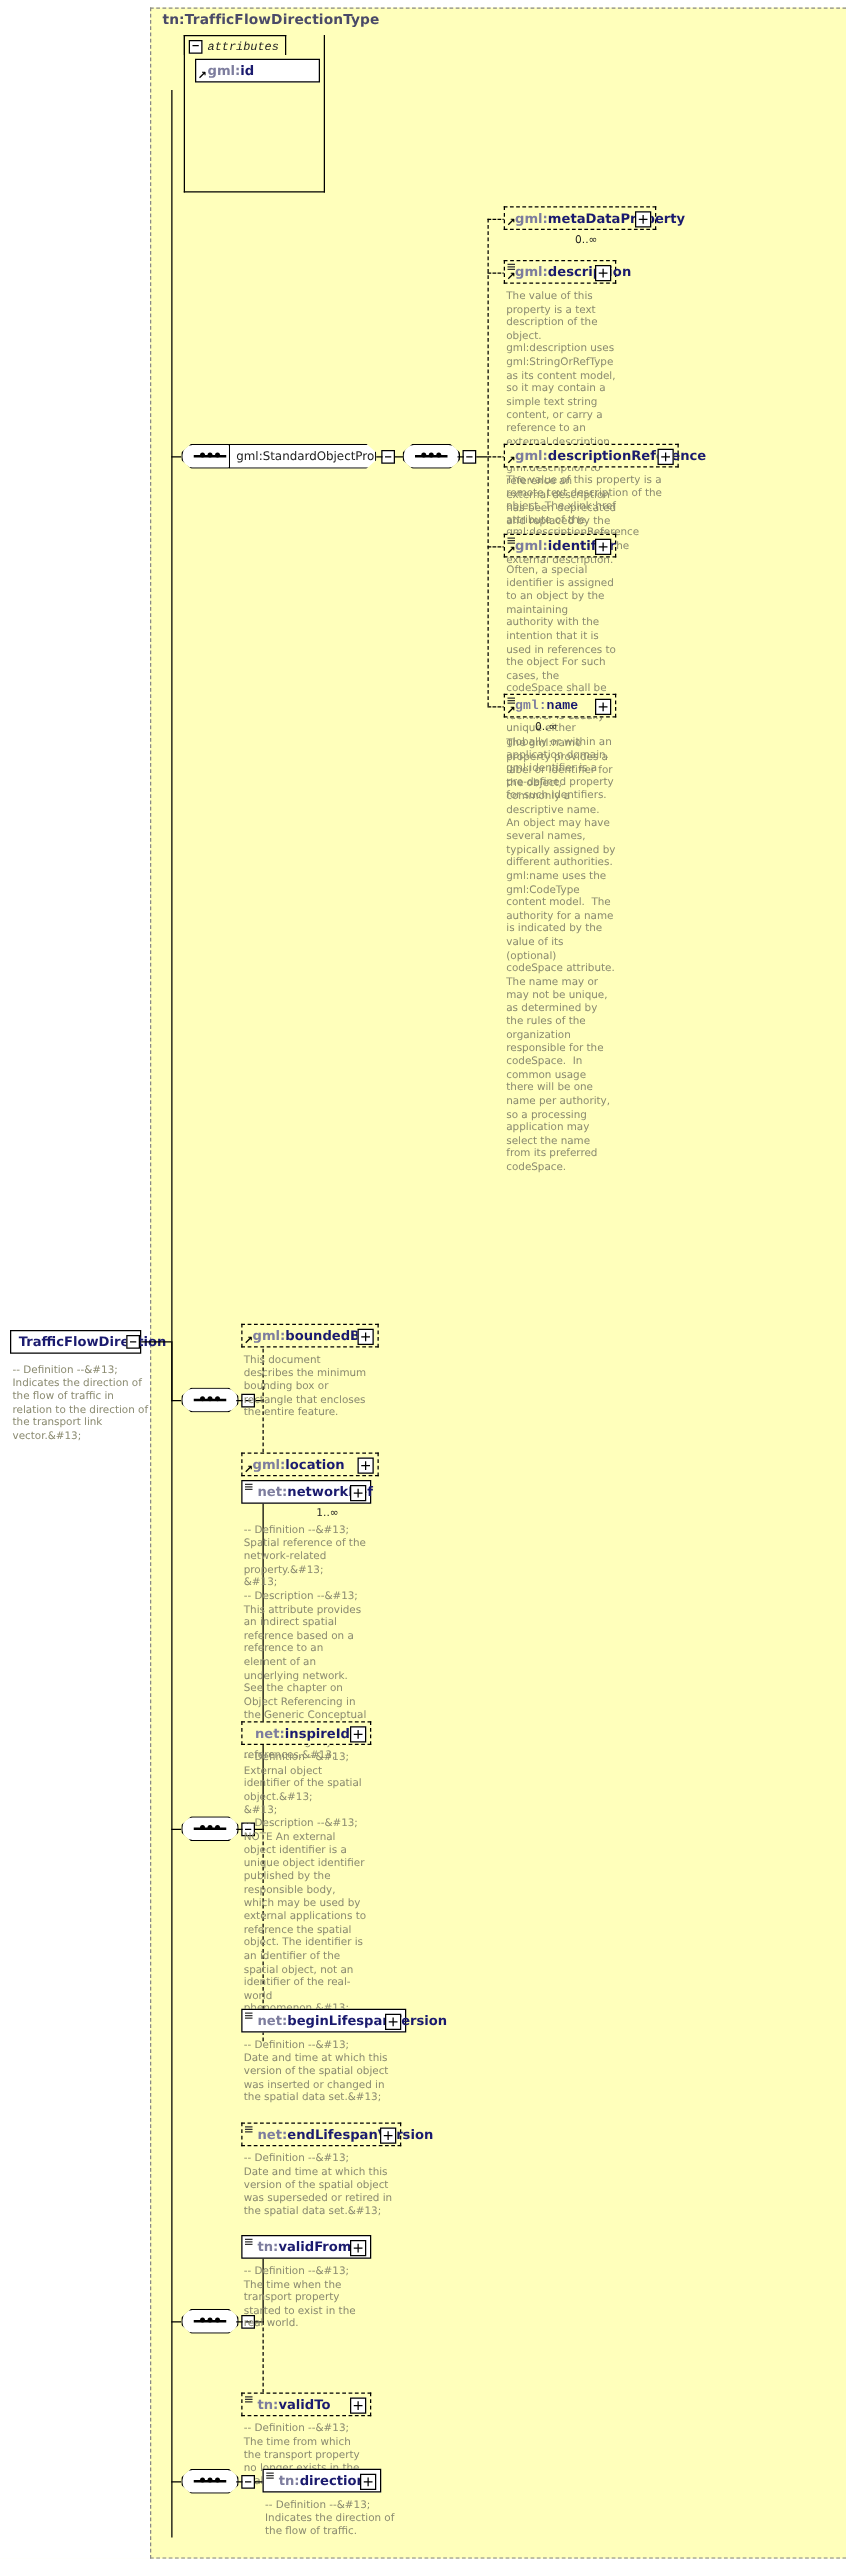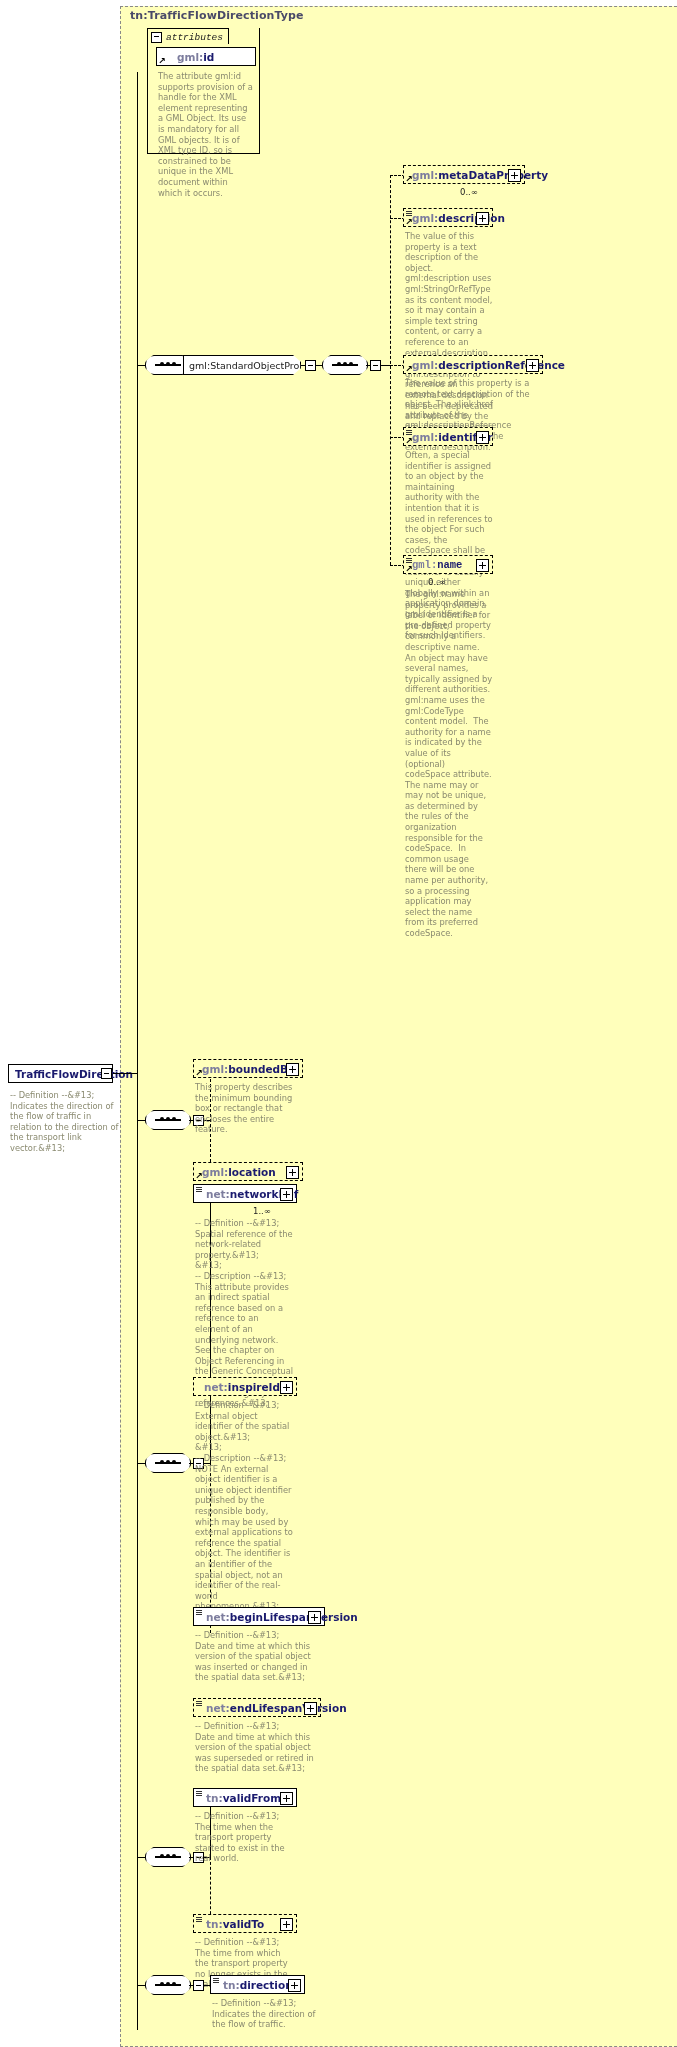--- a/index.html
+++ b/index.html
@@ -139,23 +139,22 @@
   <div class="type-title">tn:TrafficFlowDirectionType</div>
 
   <div class="attr-panel"></div>
   <div class="attr-tab">
     <span class="boxsign"></span>
     <span class="lbl">attributes</span>
   </div>
 
   <div class="el shadow" style="left:156px;top:47px;width:100px;">
     <span class="arrowglyph">↗</span>
-    <span style="margin-left:14px;"><span class="ns">gml:</span>id</span>
-  </div>
-  <div class="doc" style="left:158px;top:71px;width:96px;">The attribute gml:id supports provision of a handle for the XML element representing a GML Object. Its use is mandatory for all GML objects. It is of XML type ID, so is constrained to be unique in the XML document within which it occurs.</div>
+    <span style="margin-left:3px;"><span class="ns">gml:</span>id</span>
+  </div>
 
   <div class="ln lnv" style="left:137px;top:72px;height:1958px;"></div>
 
   <div class="seqnode" style="left:145px;top:355px;">
     <div class="sh"></div>
     <div class="body"></div>
     <div class="line"></div>
     <div class="d" style="left:15px;"></div>
     <div class="d" style="left:21px;"></div>
     <div class="d" style="left:27px;"></div>
@@ -263,21 +262,21 @@
   <div class="ln lnh" style="left:189px;top:1120px;width:5px;"></div>
   <div class="ln lnh" style="left:204px;top:1120px;width:6px;"></div>
   <div class="dash-v" style="left:210px;top:1069px;height:103px;"></div>
 
   <div class="dash-h" style="left:210px;top:1069px;width:13px;"></div>
   <div class="el dashed shadow" style="left:193px;top:1059px;width:110px;">
     <span class="arrowglyph">↗</span>
     <span style="margin-left:2px;"><span class="ns">gml:</span>boundedBy</span>
     <span class="plusbox"></span>
   </div>
-  <div class="doc" style="left:195px;top:1082px;width:100px;">This property describes the minimum bounding box or rectangle that encloses the entire feature.</div>
+  <div class="doc" style="left:195px;top:1082px;width:100px;">This document describes the minimum bounding box or rectangle that encloses the entire feature.</div>
 
   <div class="dash-h" style="left:210px;top:1172px;width:13px;"></div>
   <div class="el dashed shadow" style="left:193px;top:1162px;width:110px;">
     <span class="arrowglyph">↗</span>
     <span style="margin-left:2px;"><span class="ns">gml:</span>location</span>
     <span class="plusbox"></span>
   </div>
 
   <div class="seqnode" style="left:145px;top:1453px;">
     <div class="sh"></div>

